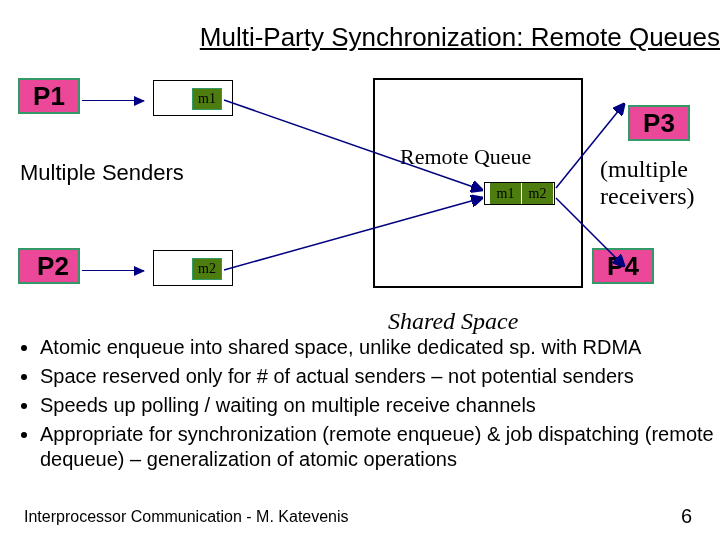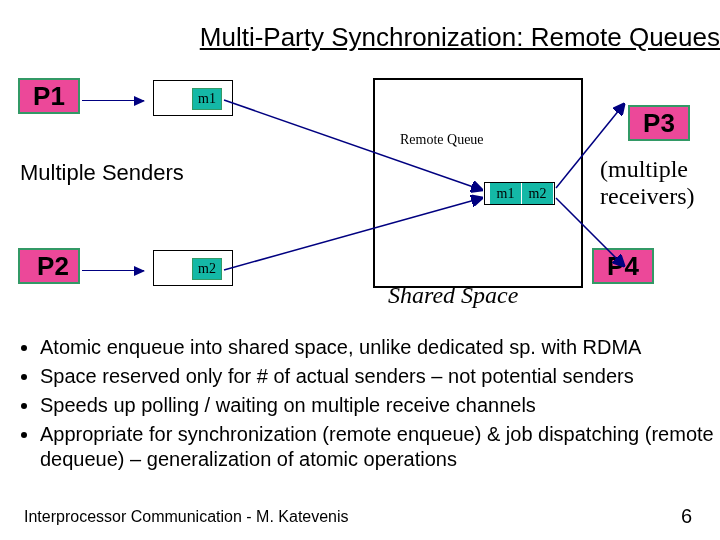--- a/index.html
+++ b/index.html
@@ -32,21 +32,21 @@
     font-size: 26px;
     display: flex;
     align-items: center;
     justify-content: center;
     width: 62px;
     height: 36px;
   }
   .msg-box {
     position: absolute;
     border: 1px solid #339966;
-    background: #14b8a6;
+    background: #4d7c0f;
     font-family: "Times New Roman", serif;
     font-size: 14px;
     display: flex;
     align-items: center;
     justify-content: center;
     width: 30px;
     height: 22px;
   }
   .ss-box {
     position: absolute;
@@ -155,22 +155,22 @@
 <div class="msg-box" style="left:192px; top:258px;">m2</div>
 
 <div class="ss-box"></div>
 
 <div class="rq-box"></div>
 
 <div class="msg-box" style="left:490px; top:183px; width:31px; height:21px; border:none;">m1</div>
 <div class="msg-box" style="left:522px; top:183px; width:31px; height:21px; border:none;">m2</div>
 
 <div class="label" style="left:20px; top:160px;text-align:center;">Multiple Senders</div>
-<div class="label" style="left:400px; top:132px; font-family:'Times New Roman',serif; font-size:14px;">Remote Queue</div>
-<div class="label" style="left:388px; top:282px; font-family:'Times New Roman',serif; font-style:italic; font-size:24px;">Shared Space</div>
+<div class="label" style="left:400px; top:144px; font-family:'Times New Roman',serif; font-size:22px;">Remote Queue</div>
+<div class="label" style="left:388px; top:308px; font-family:'Times New Roman',serif; font-style:italic; font-size:24px;">Shared Space</div>
 <div class="label-serif" style="left:600px; top:156px; font-size:24px; white-space:pre; text-align:left;">(multiple
 receivers)</div>
 
 <div class="arrow" style="left:82px; top:100px; width:62px;"></div>
 <div class="arrow" style="left:82px; top:270px; width:62px;"></div>
 
 <svg class="diag-arrow" style="left:0; top:0;" width="720" height="330">
   <defs>
     <marker id="ah" viewBox="0 0 10 10" refX="9" refY="5" markerWidth="8" markerHeight="8" orient="auto">
       <path d="M0,0 L10,5 L0,10 z" fill="#000080"></path>

